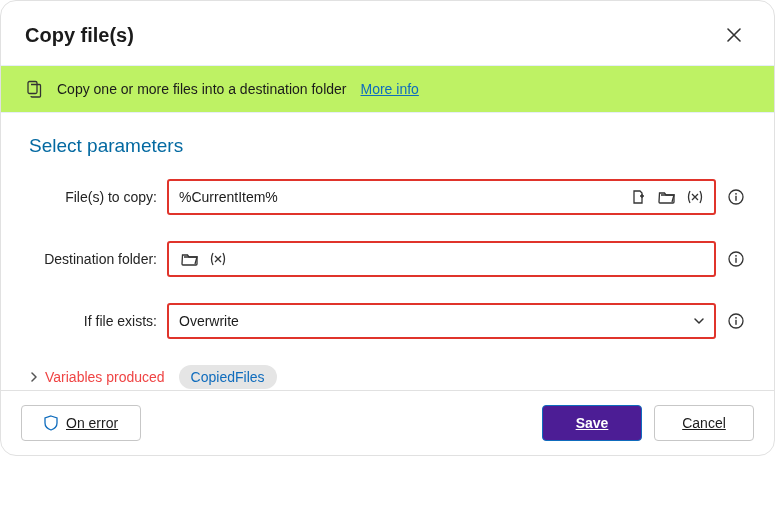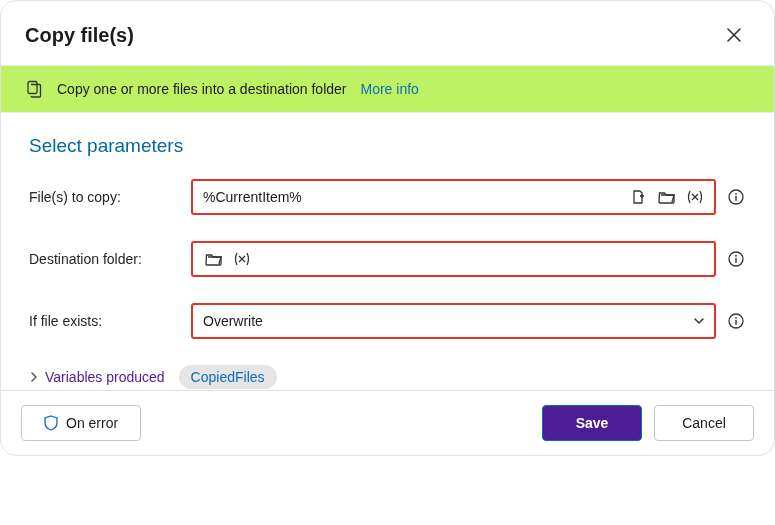--- a/index.html
+++ b/index.html
@@ -3,36 +3,36 @@
 <meta charset="utf-8">
 <style>
   * { box-sizing: border-box; font-family: "Segoe UI", Arial, sans-serif; }
   html, body { margin:0; padding:0; }
   body { width:775px; height:525px; background:#fff; }
   .dialog { width:775px; height:456px; border:1px solid #e1e1e1; border-radius:16px; background:#fff; display:flex; flex-direction:column; position:relative; }
   .titlebar { display:flex; align-items:center; padding:18px 24px 14px 24px; }
   .title { font-size:20px; font-weight:600; color:#1b1b1b; flex:1; }
   .close-btn { width:32px; height:32px; display:flex; align-items:center; justify-content:center; cursor:pointer; color:#333; }
   .banner { background:#bef264; padding:14px 24px; display:flex; align-items:center; gap:14px; color:#1b1b1b; font-size:14px; border-top:1px solid #e6eef8; border-bottom:1px solid #e6eef8;}
-  .banner .more { color:#0f6cbd; cursor:pointer; }
+  .banner .more { color:#0f6cbd; text-decoration:underline; cursor:pointer; }
   .content { padding:22px 28px 10px 28px; flex:1; overflow:auto; }
   .section-h { font-size:19px; color:#0369a1; margin-bottom:22px; }
   .row { display:flex; align-items:center; margin-bottom:26px; gap:10px; }
-  .row-label { width:128px; min-width:128px; font-size:14px; color:#242424; }
-  .field { flex:1; height:36px; border:2px solid #e0342b; border-radius:3px; background:#fff; display:flex; align-items:center; padding:0 8px 0 10px; font-size:14px; color:#1b1b1b; position:relative;margin-left:24px; }
+  .row-label { width:128px; min-width:128px; font-size:14px; color:#242424;text-align:right; }
+  .field { flex:1; height:36px; border:2px solid #e0342b; border-radius:3px; background:#fff; display:flex; align-items:center; padding:0 8px 0 10px; font-size:14px; color:#1b1b1b; position:relative; }
   .field .value { flex:1; outline:none; border:none; font-size:14px; color:#1b1b1b; background:transparent; }
   .field-icons { display:flex; gap:6px; align-items:center; }
   .icon-btn { width:22px; height:22px; display:flex; align-items:center; justify-content:center; cursor:pointer; color:#242424; }
   .select-field .chev { margin-left:auto; }
   .info-icon { width:20px; height:20px; display:flex; align-items:center; justify-content:center; color:#242424; cursor:default; }
   .vars-row { display:flex; align-items:center; gap:14px; font-size:14px; color:#242424; margin-top:6px;}
   .chip { background:#e5e5e5; color:#0f6cbd; padding:4px 12px; border-radius:12px; font-size:14px; cursor:pointer;}
-  .expander { color:#4c1d95; cursor:pointer; display:inline-flex; align-items:center; gap:6px;}
+  .expander { color:#ef4444; cursor:pointer; display:inline-flex; align-items:center; gap:6px;}
   .footer { border-top:1px solid #e1e1e1; padding:14px 20px; display:flex; align-items:center; gap:12px; }
-  .btn { height:36px; padding:0 22px; border-radius:4px; font-size:14px; cursor:pointer; display:inline-flex; align-items:center; justify-content:center; gap:8px; border:1px solid #c7c7c7; background:#fff; color:#1b1b1b; }
+  .btn { height:36px; padding:0 22px; border-radius:4px; font-size:14px; cursor:pointer; display:inline-flex; align-items:center; justify-content:center; gap:8px; border:1px solid #c7c7c7; background:#fff; color:#1b1b1b;text-decoration:underline; }
   .btn.primary { background:#4c1d95; border-color:#0f6cbd; color:#fff; font-weight:600; min-width:100px;}
   .btn.cancel { min-width:100px; }
   .btn.onerror { min-width:120px; }
   .spacer { flex:1; }
   svg { display:block; }
 </style>
 </head>
 <body>
 
 <div class="dialog">

